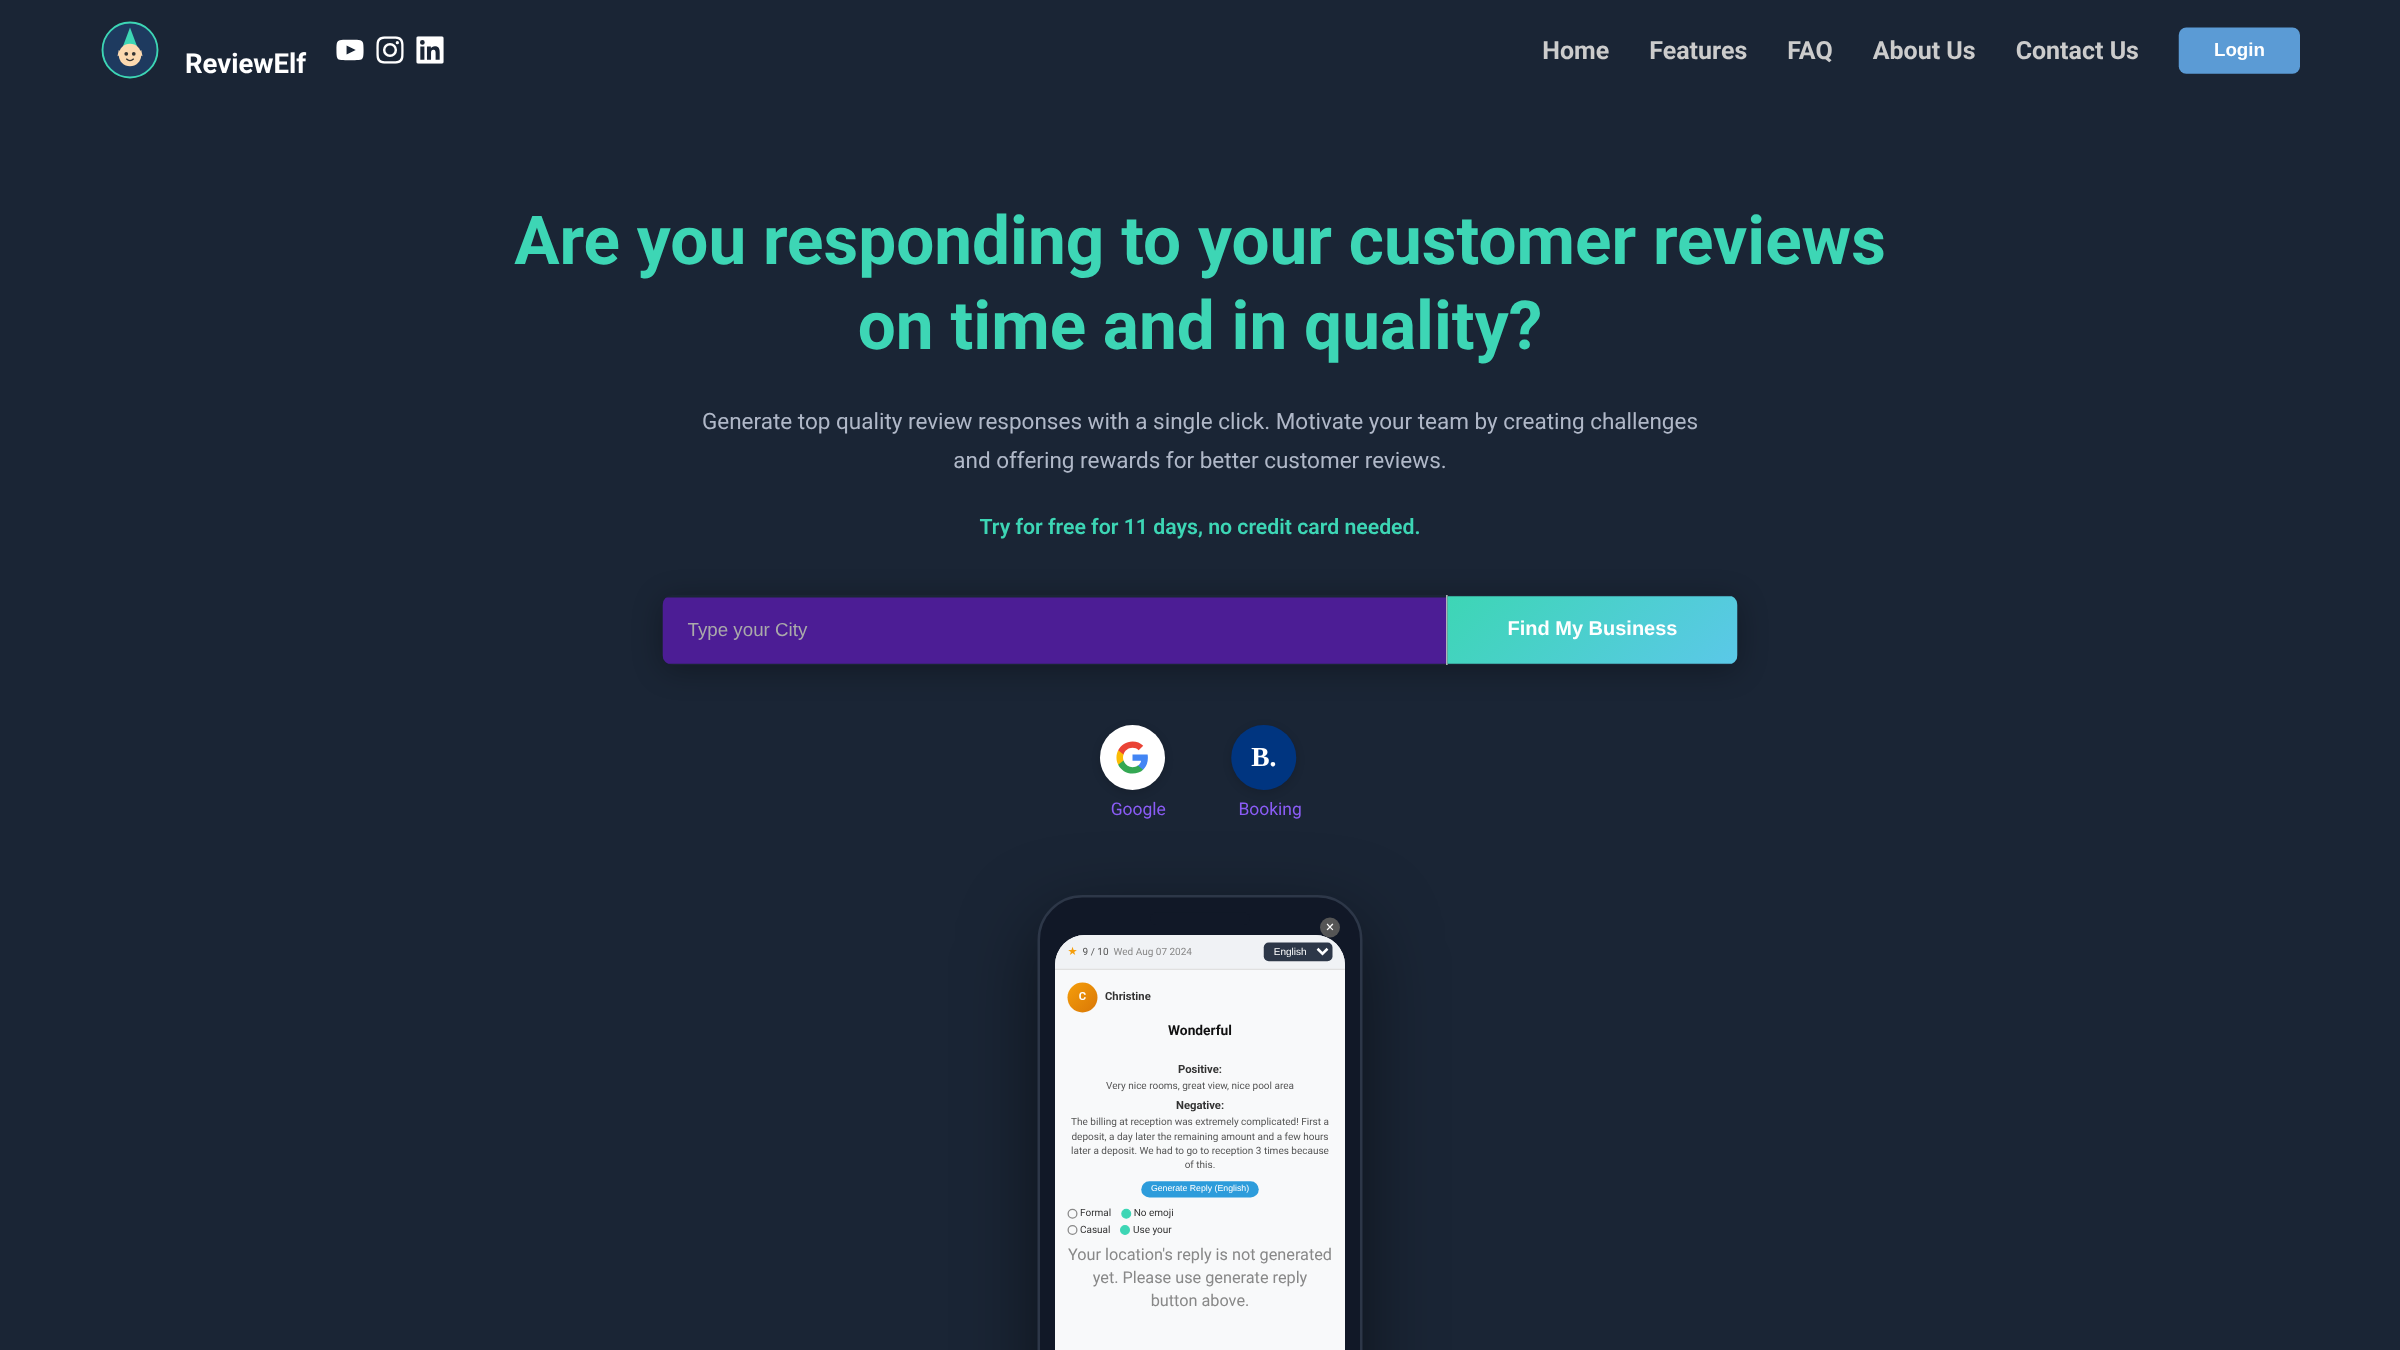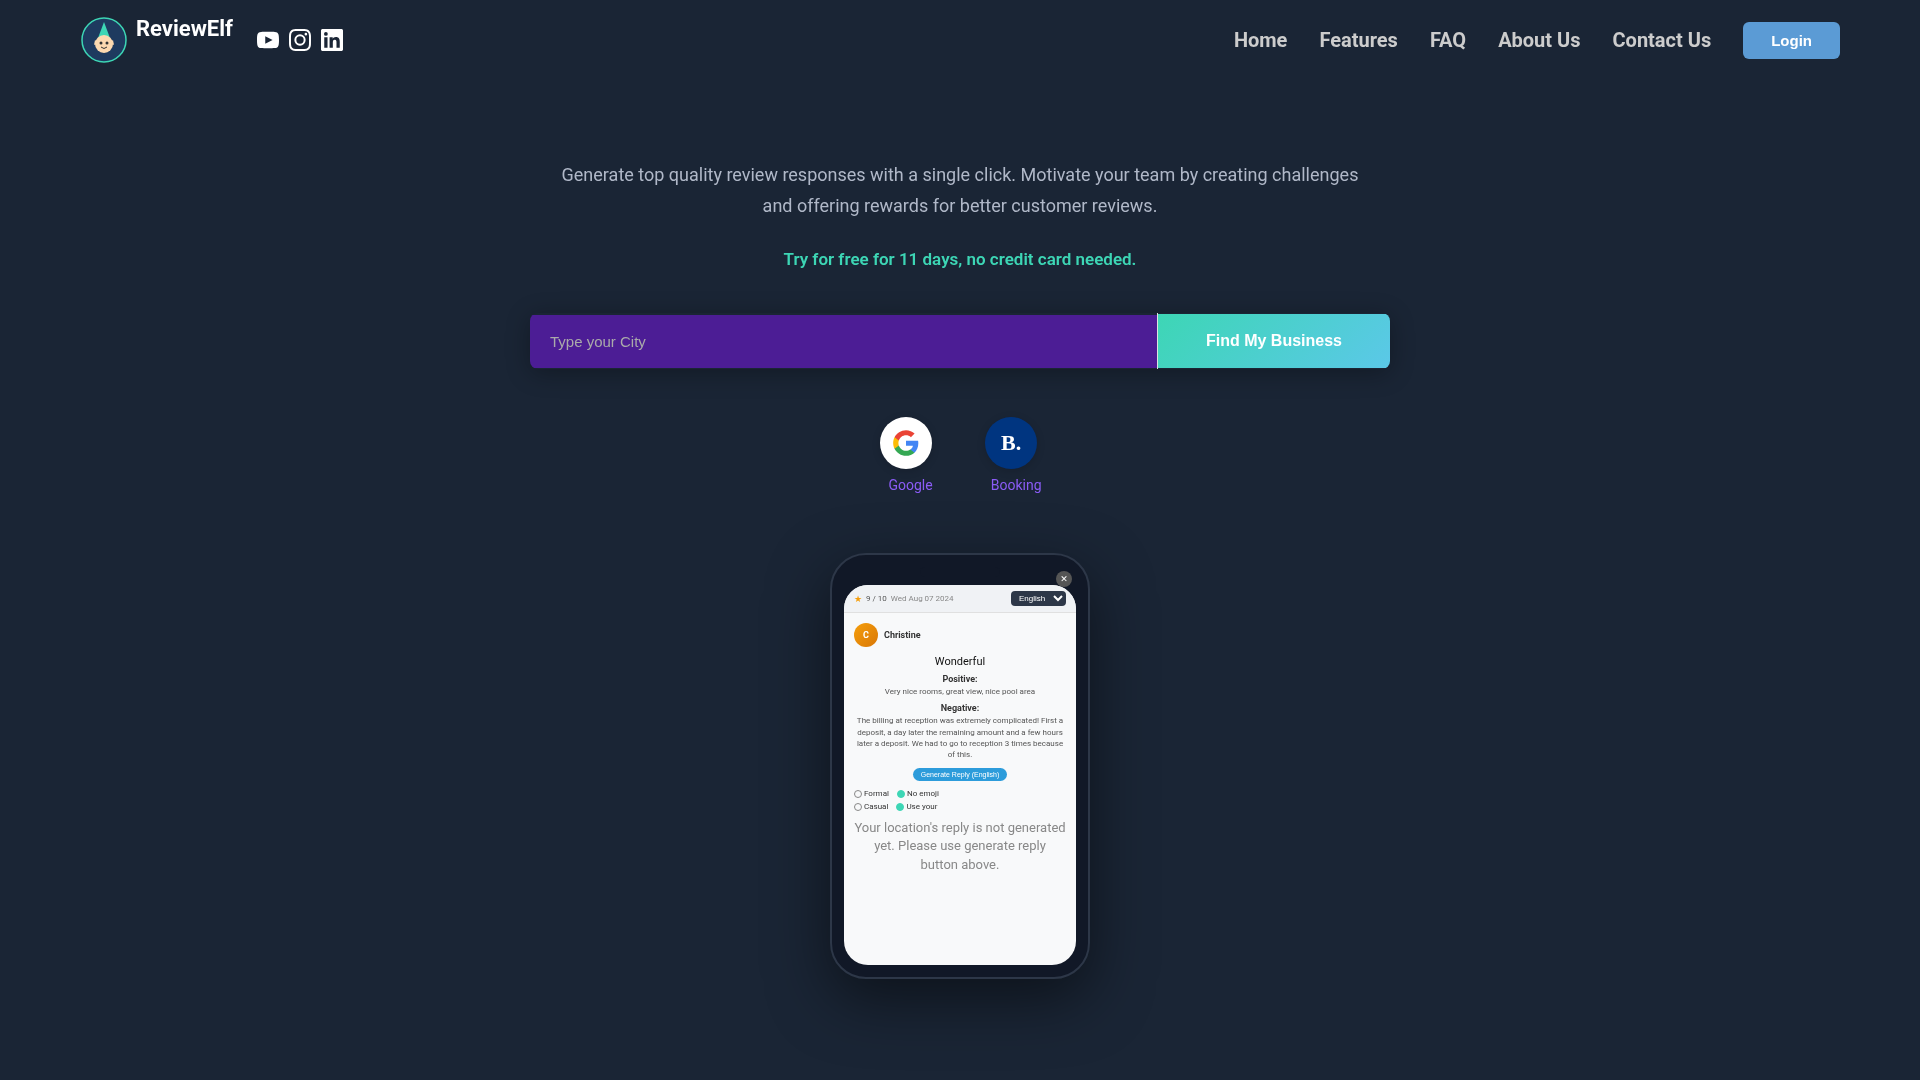--- a/index.html
+++ b/index.html
@@ -24,22 +24,22 @@
     }
 
     .logo-area {
       display: flex;
       align-items: center;
       gap: 16px;
     }
 
     .logo-img {
       display: flex;
-      align-items: flex-start;
-      gap: 8px;
+      align-items: flex-end;
+      gap: 20px;
       text-decoration: none;
     }
 
     .logo-icon {
       width: 48px;
       height: 48px;
     }
 
     .logo-text {
       font-size: 22px;
@@ -279,23 +279,23 @@
     }
 
     .reviewer-name {
       font-size: 9px;
       font-weight: bold;
       color: #333;
     }
 
     .review-title {
       font-size: 11px;
-      font-weight: 400;
+      font-weight: 700;
       color: #111;
-      margin-bottom: 6px;
+      margin-bottom: 20px;
     }
 
     .review-section-label {
       font-size: 9px;
       font-weight: 700;
       color: #333;
       margin-bottom: 2px;
     }
 
     .review-text {
@@ -441,20 +441,21 @@
     <a class="nav-link" href="#">Home</a>
     <a class="nav-link" href="#">Features</a>
     <a class="nav-link" href="#">FAQ</a>
     <a class="nav-link" href="#">About Us</a>
     <a class="nav-link" href="#">Contact Us</a>
     <button class="login-btn">Login</button>
   </nav>
 </header>
 
 <section class="hero">
+  <h1 class="hero-title">Are you responding to your customer reviews on time and in quality?</h1>
   <p class="hero-subtitle">Generate top quality review responses with a single click. Motivate your team by creating challenges and offering rewards for better customer reviews.</p>
   <p class="hero-cta">Try for free for 11 days, no credit card needed.</p>
 
   <div class="search-bar">
     <input class="search-input" type="text" placeholder="Type your City" style="">
     <div class="search-divider"></div>
     <button class="search-btn">Find My Business</button>
   </div>
 
   <div class="platform-icons">

